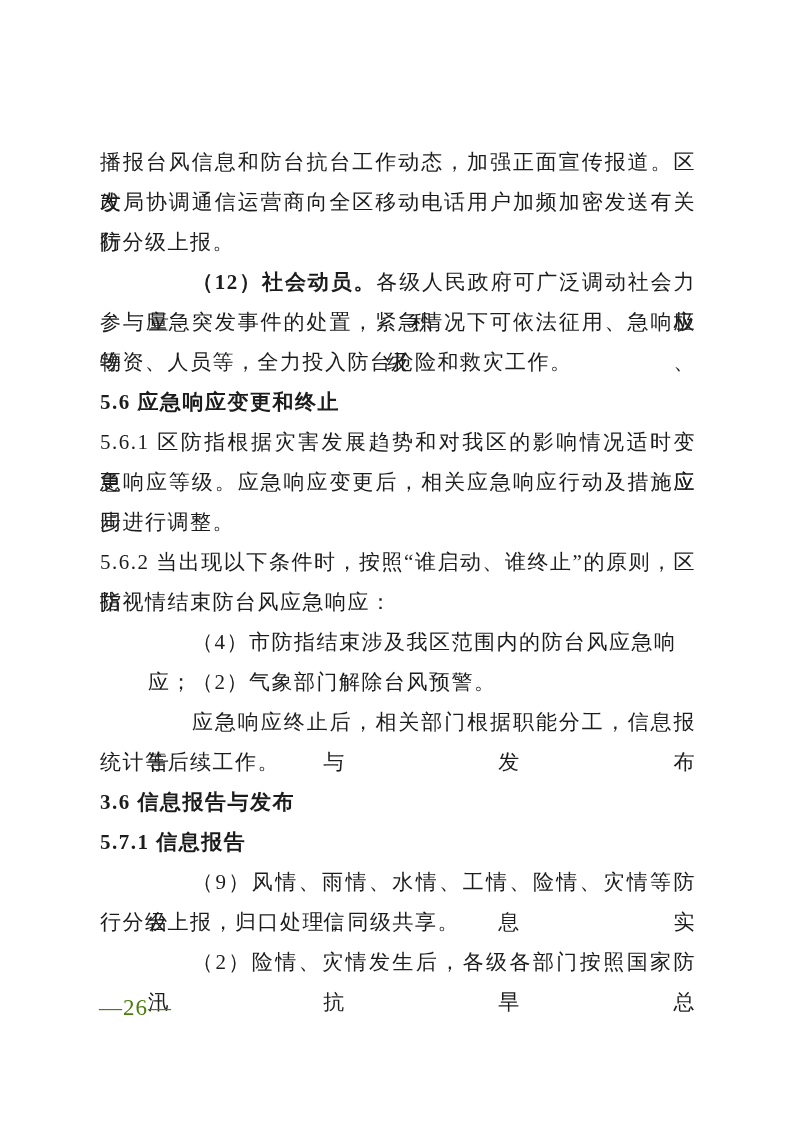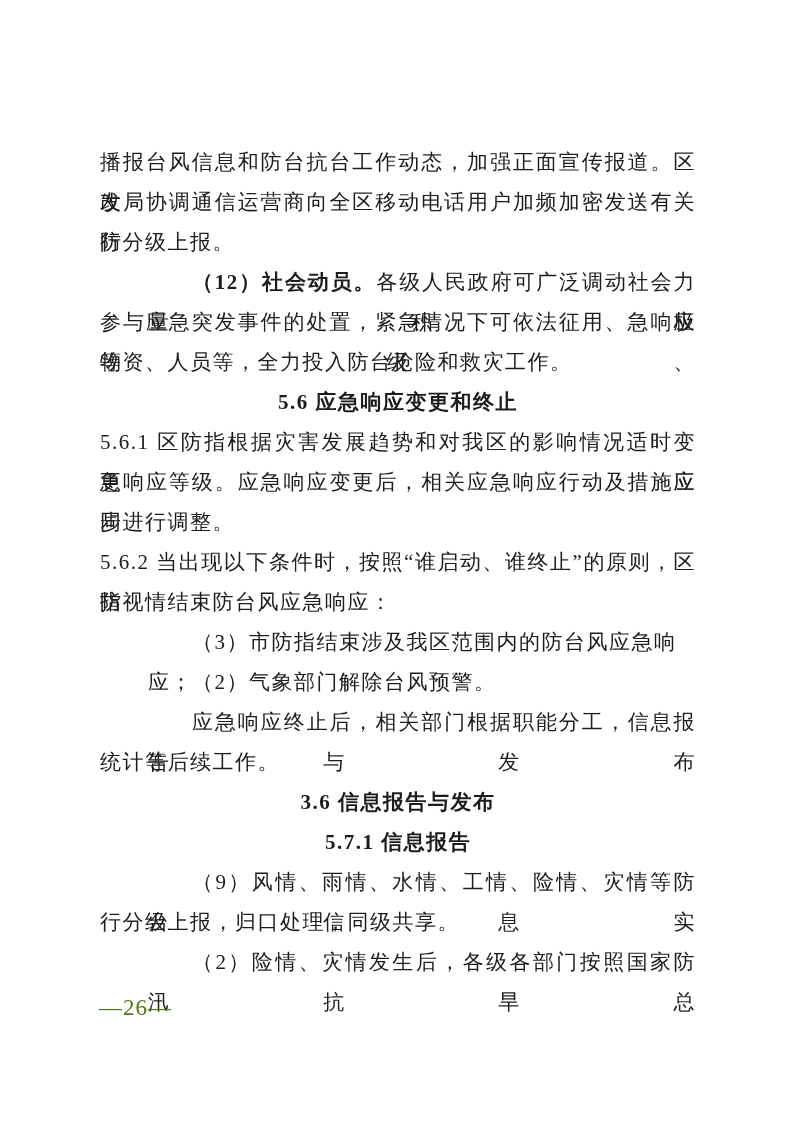--- a/index.html
+++ b/index.html
@@ -34,21 +34,20 @@
     text-align: justify;
     text-align-last: justify;
     text-justify: inter-character;
   }
   .line.indent {
     text-indent: 44px;
     margin-left: 48px;
   }
   .line.heading {
     font-weight: 700;
-    text-align: center;
   }
   .bold-lead {
     font-weight: 700;
   }
   .pagenum {
     position: absolute;
     left: 99px;
     top: 995px;
     font-size: 23px;
     letter-spacing: 1px;
@@ -67,21 +66,21 @@
       <span class="bold-lead">（12）社会动员。</span><span>各级人民政府可广泛调动社会力量积极</span>
     </div>
     <div class="line full">参与应急突发事件的处置，紧急情况下可依法征用、急响应等级、</div>
     <div class="line">物资、人员等，全力投入防台抢险和救灾工作。</div>
     <div class="line heading">5.6 应急响应变更和终止</div>
     <div class="line full">5.6.1 区防指根据灾害发展趋势和对我区的影响情况适时变更应</div>
     <div class="line full">急响应等级。应急响应变更后，相关应急响应行动及措施应同</div>
     <div class="line">步进行调整。</div>
     <div class="line full">5.6.2 当出现以下条件时，按照“谁启动、谁终止”的原则，区防</div>
     <div class="line">指视情结束防台风应急响应：</div>
-    <div class="line indent">（3）市防指结束涉及我区范围内的防台风应急响应；</div>
+    <div class="line indent">（4）市防指结束涉及我区范围内的防台风应急响应；</div>
     <div class="line indent">（2）气象部门解除台风预警。</div>
     <div class="line full indent">应急响应终止后，相关部门根据职能分工，信息报告与发布</div>
     <div class="line">统计等后续工作。</div>
     <div class="line heading">3.6 信息报告与发布</div>
     <div class="line heading">5.7.1 信息报告</div>
     <div class="line full indent">（9）风情、雨情、水情、工情、险情、灾情等防台信息实</div>
     <div class="line">行分级上报，归口处理，同级共享。</div>
     <div class="line full indent">（2）险情、灾情发生后，各级各部门按照国家防汛抗旱总</div>
   </div>
 

